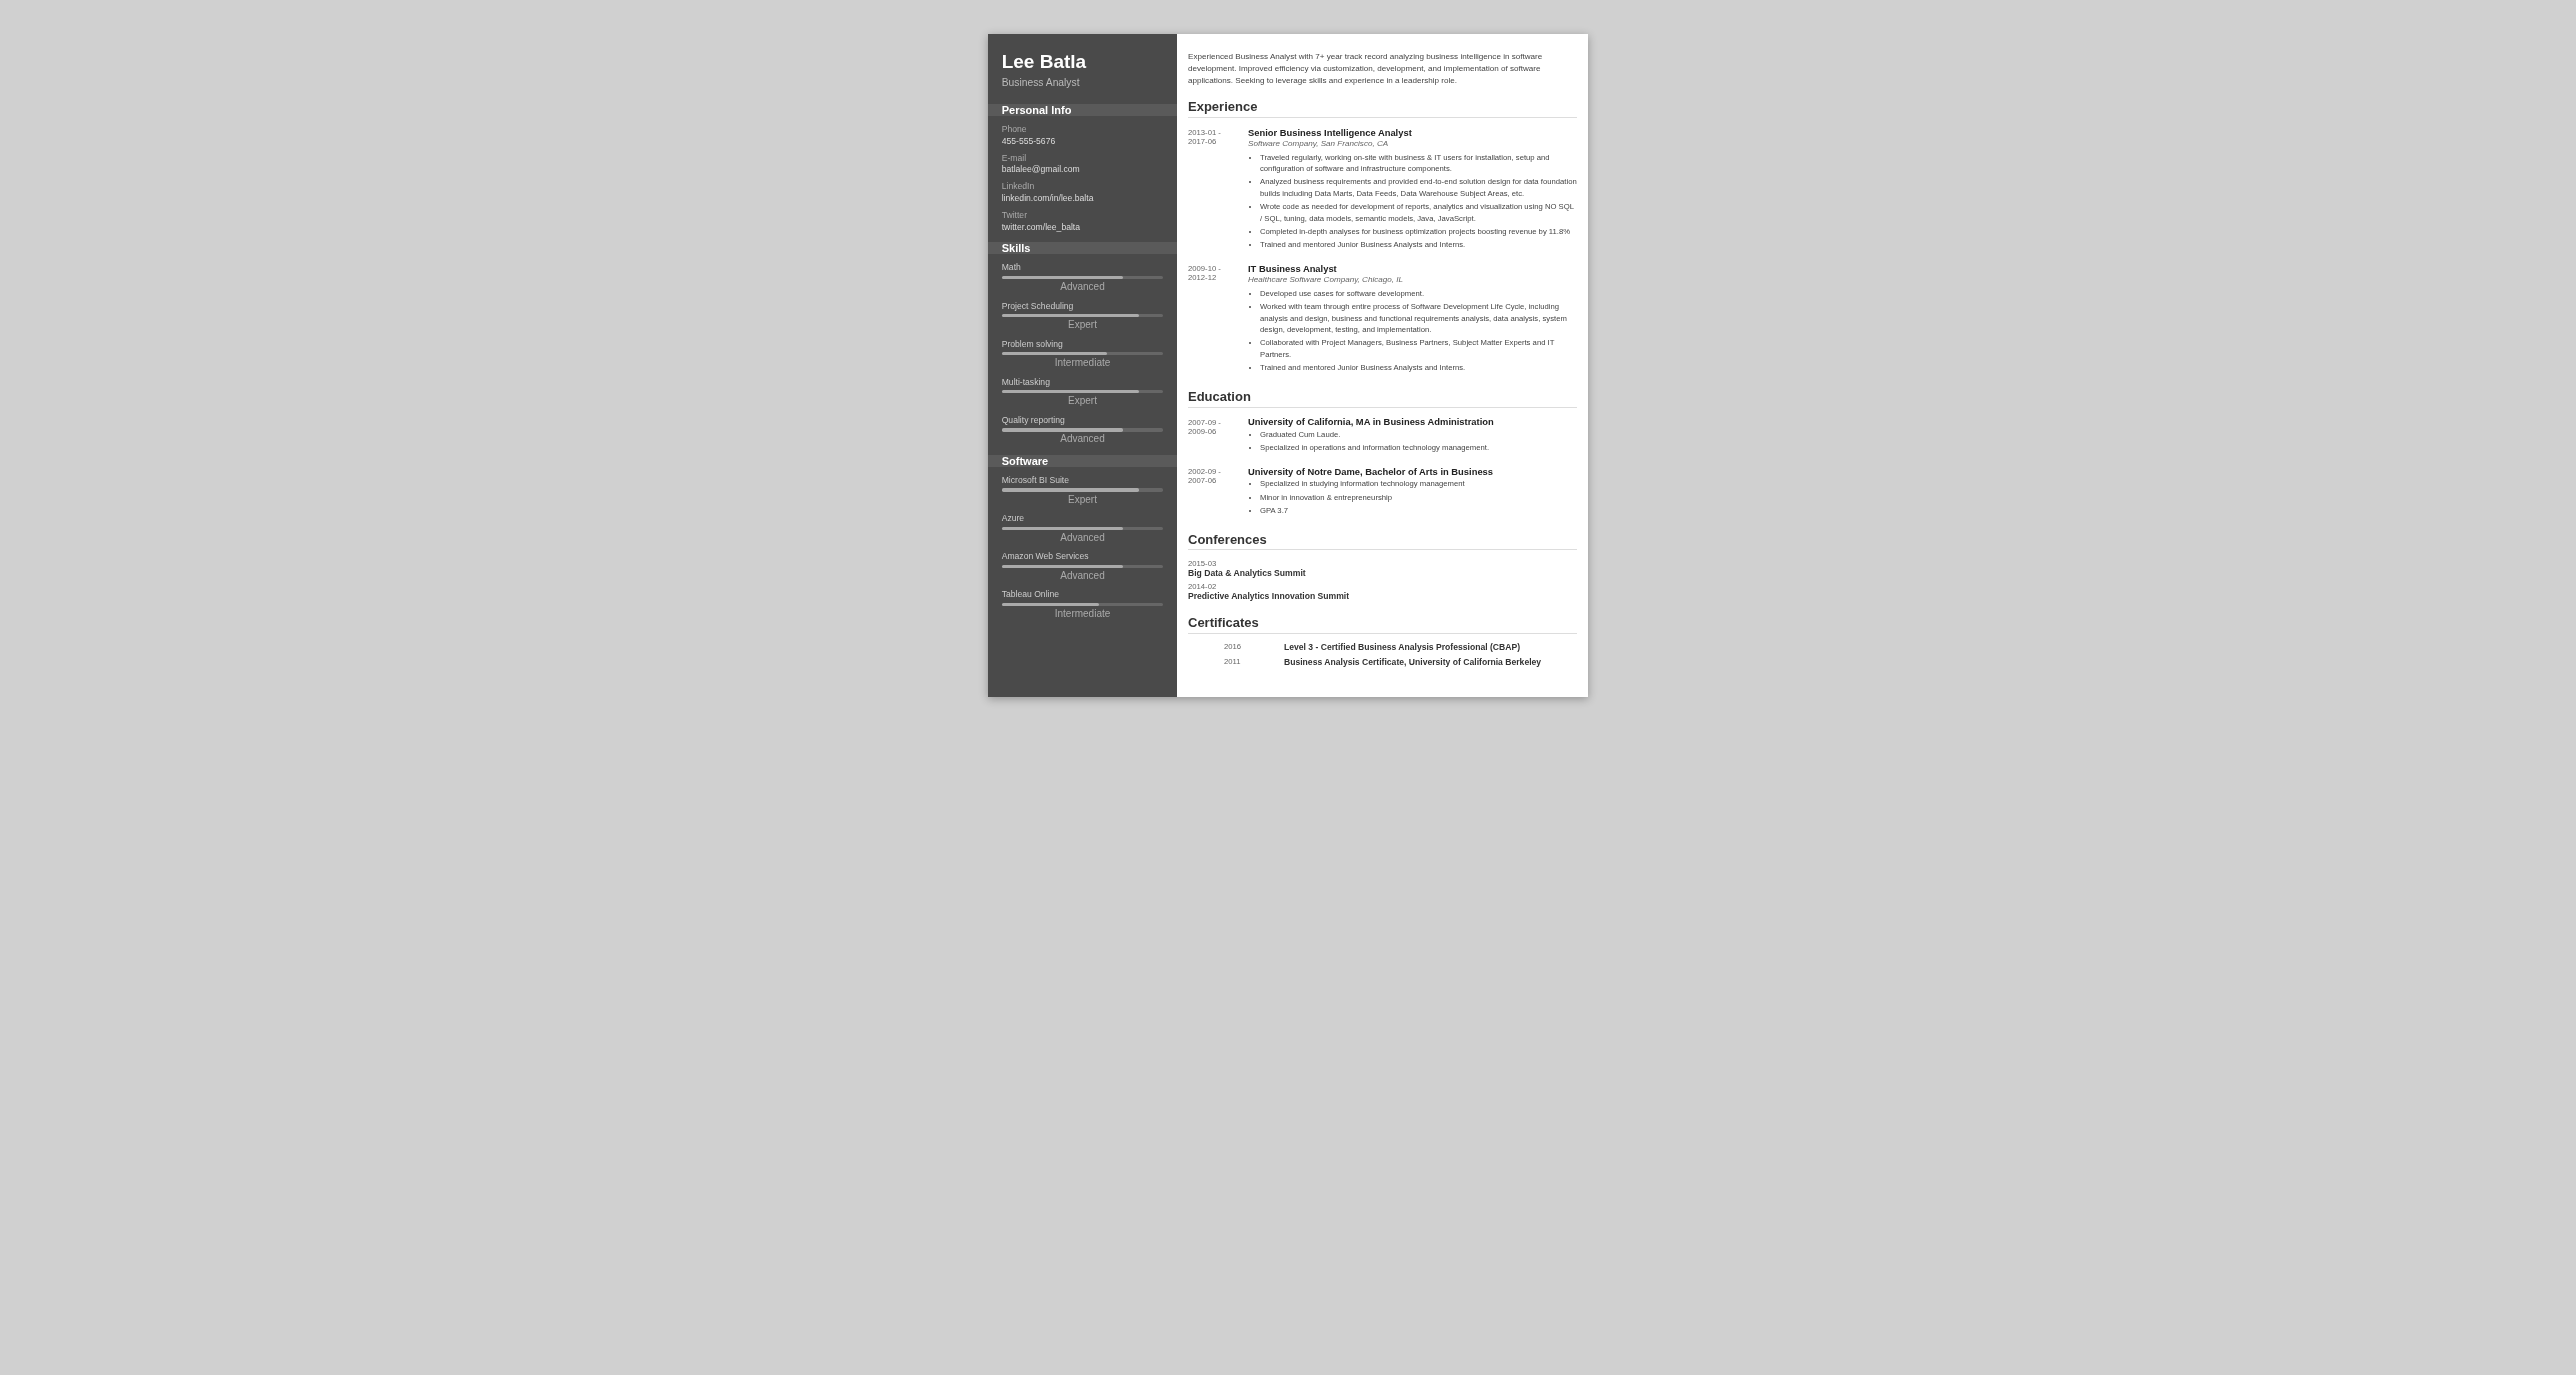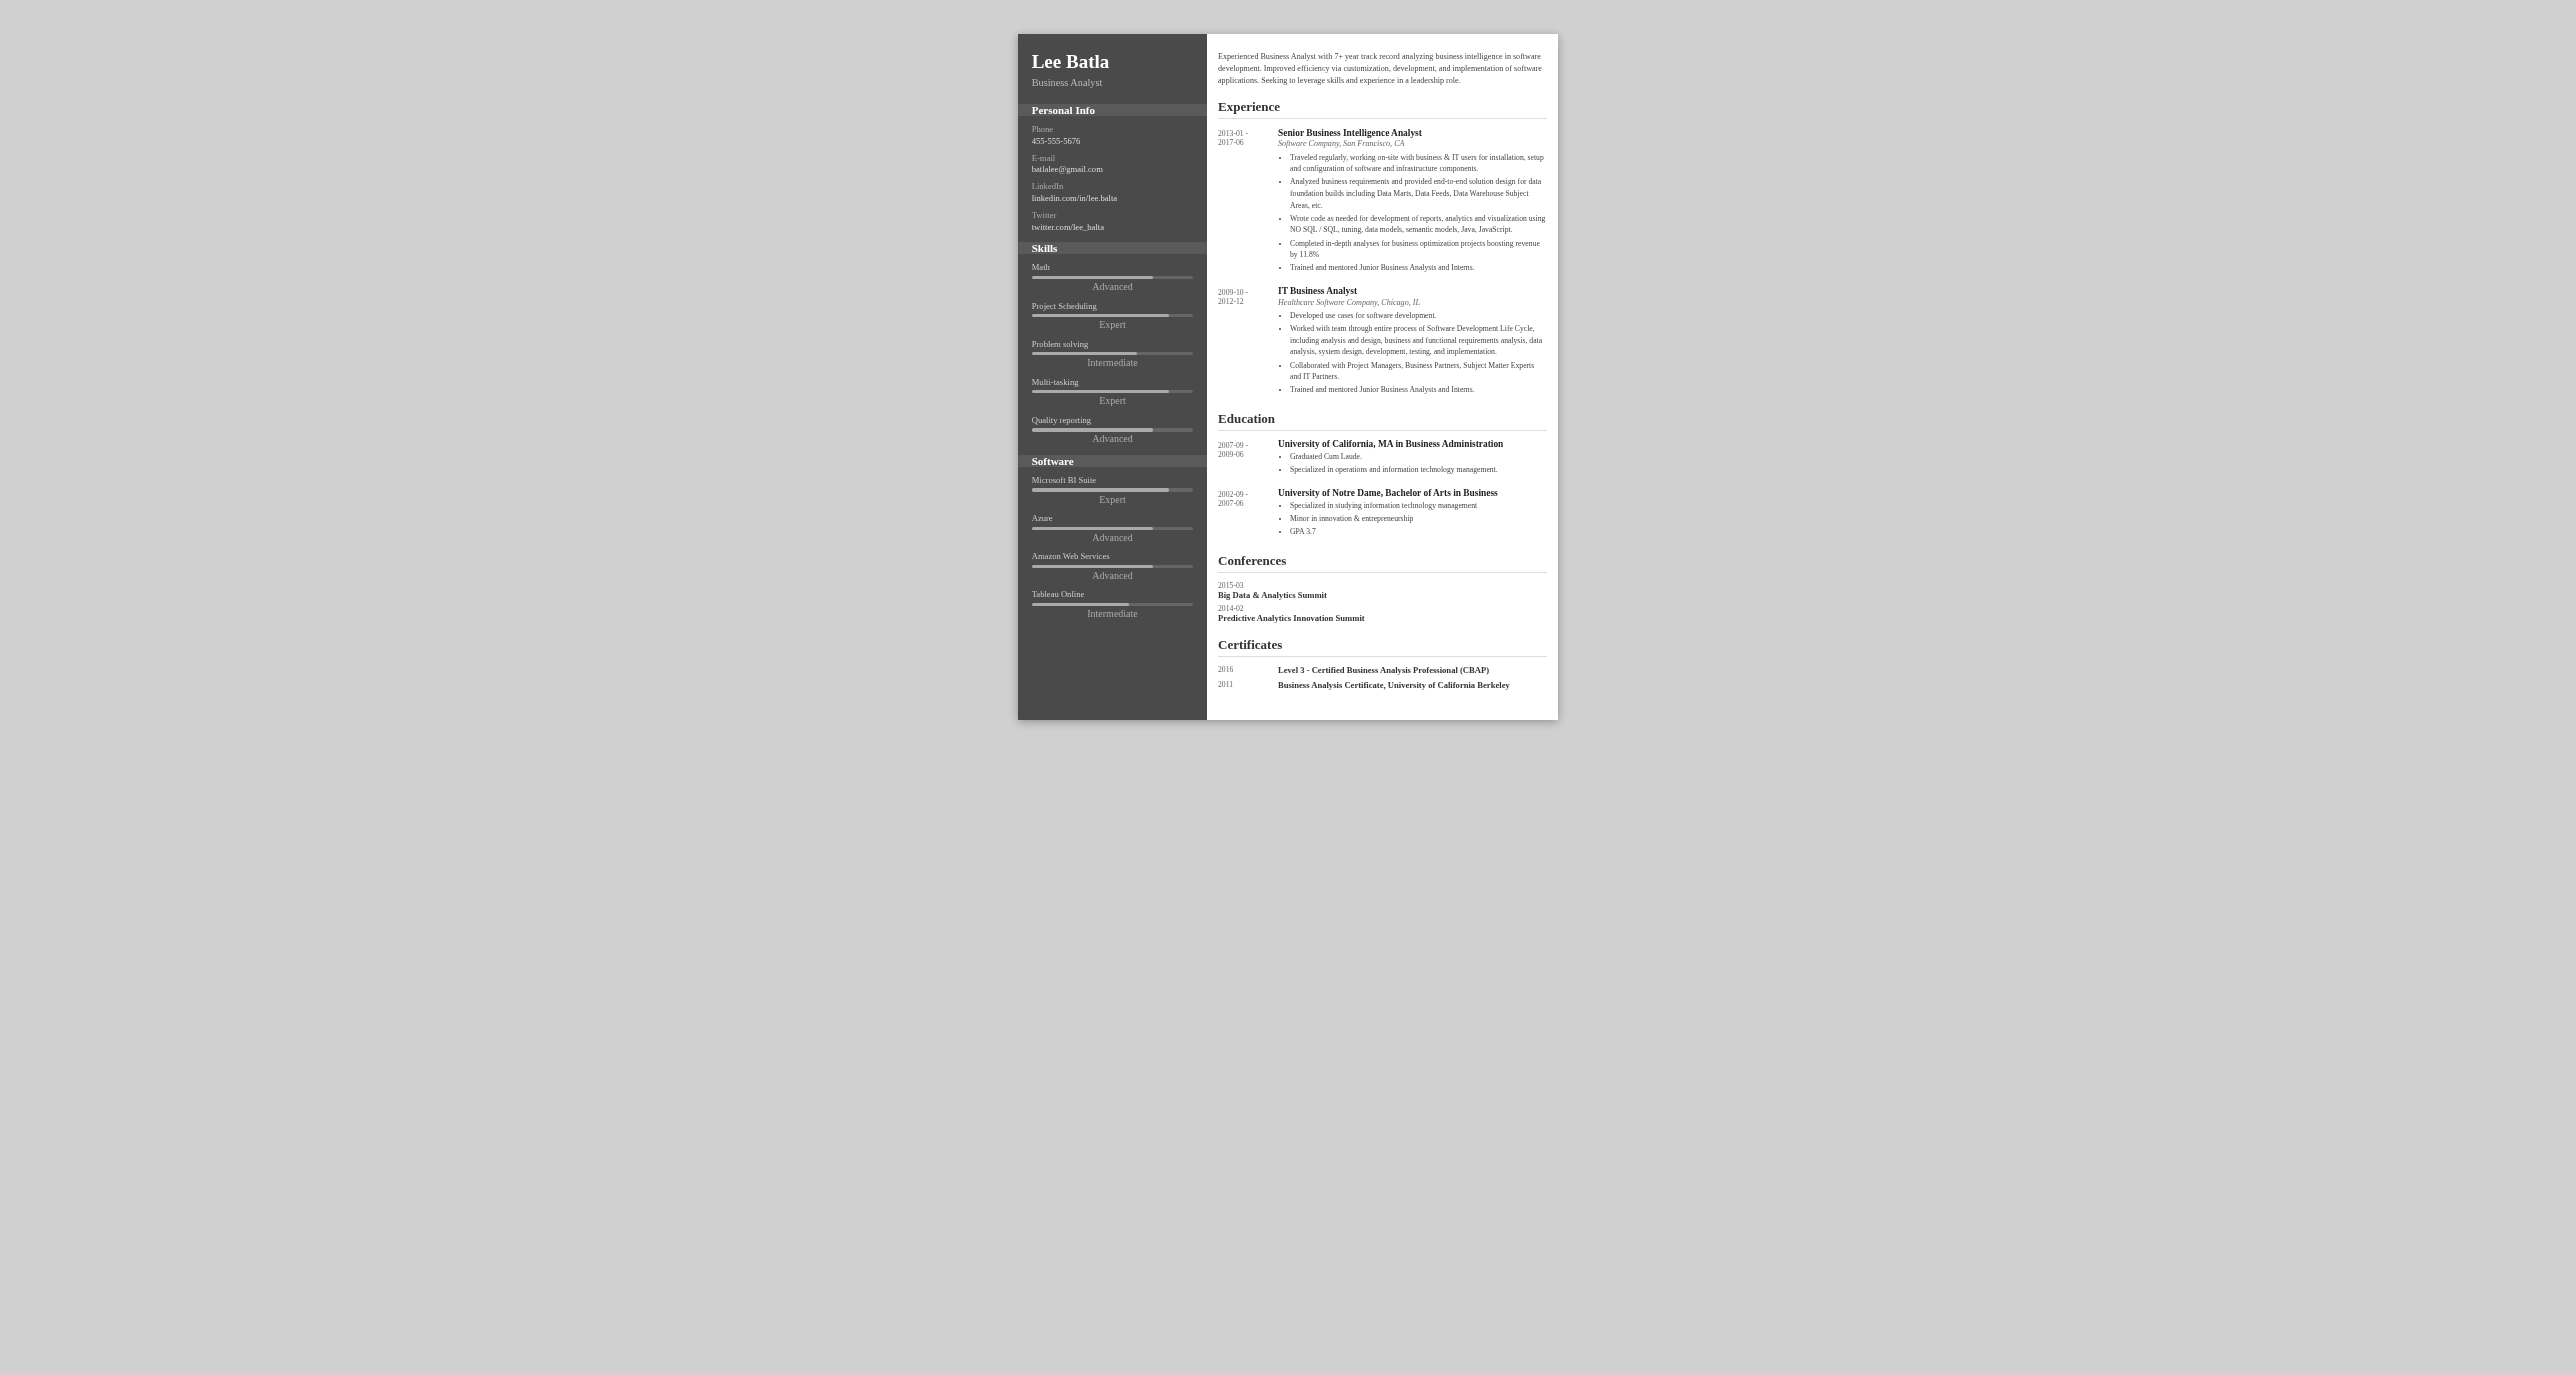--- a/index.html
+++ b/index.html
@@ -7,24 +7,23 @@
       background: #d0d0d0;
       font-family: Arial, sans-serif;
       display: flex;
       justify-content: center;
       align-items: flex-start;
       min-height: 100vh;
       padding: 34px 17px;
     }
     .resume-container {
       display: flex;
-      width: 540px;
+      width: 600px;
       background: #b91c1c;
       box-shadow: 0 1.7px 8.6px rgba(0,0,0,0.3);
-      font-family: Liberation Serif, serif;
     }
     
     .sidebar {
       width: 189px;
       min-width: 189px;
       background: #4a4a4a;
       color: #ccc;
       padding: 17px 13.7px;
     }
     .sidebar-name {
@@ -149,20 +148,21 @@
       min-width: 60px;
     }
     .conf-name {
       font-size: 8.6px;
       font-weight: bold;
       color: #333;
     }
     .cert-row {
       display: flex;
       margin-bottom: 4.3px;
+      margin-left: 36px;
     }
     .cert-year {
       font-size: 7.7px;
       color: #666;
       min-width: 60px;
     }
     .cert-name {
       font-size: 8.6px;
       font-weight: bold;
       color: #333;

